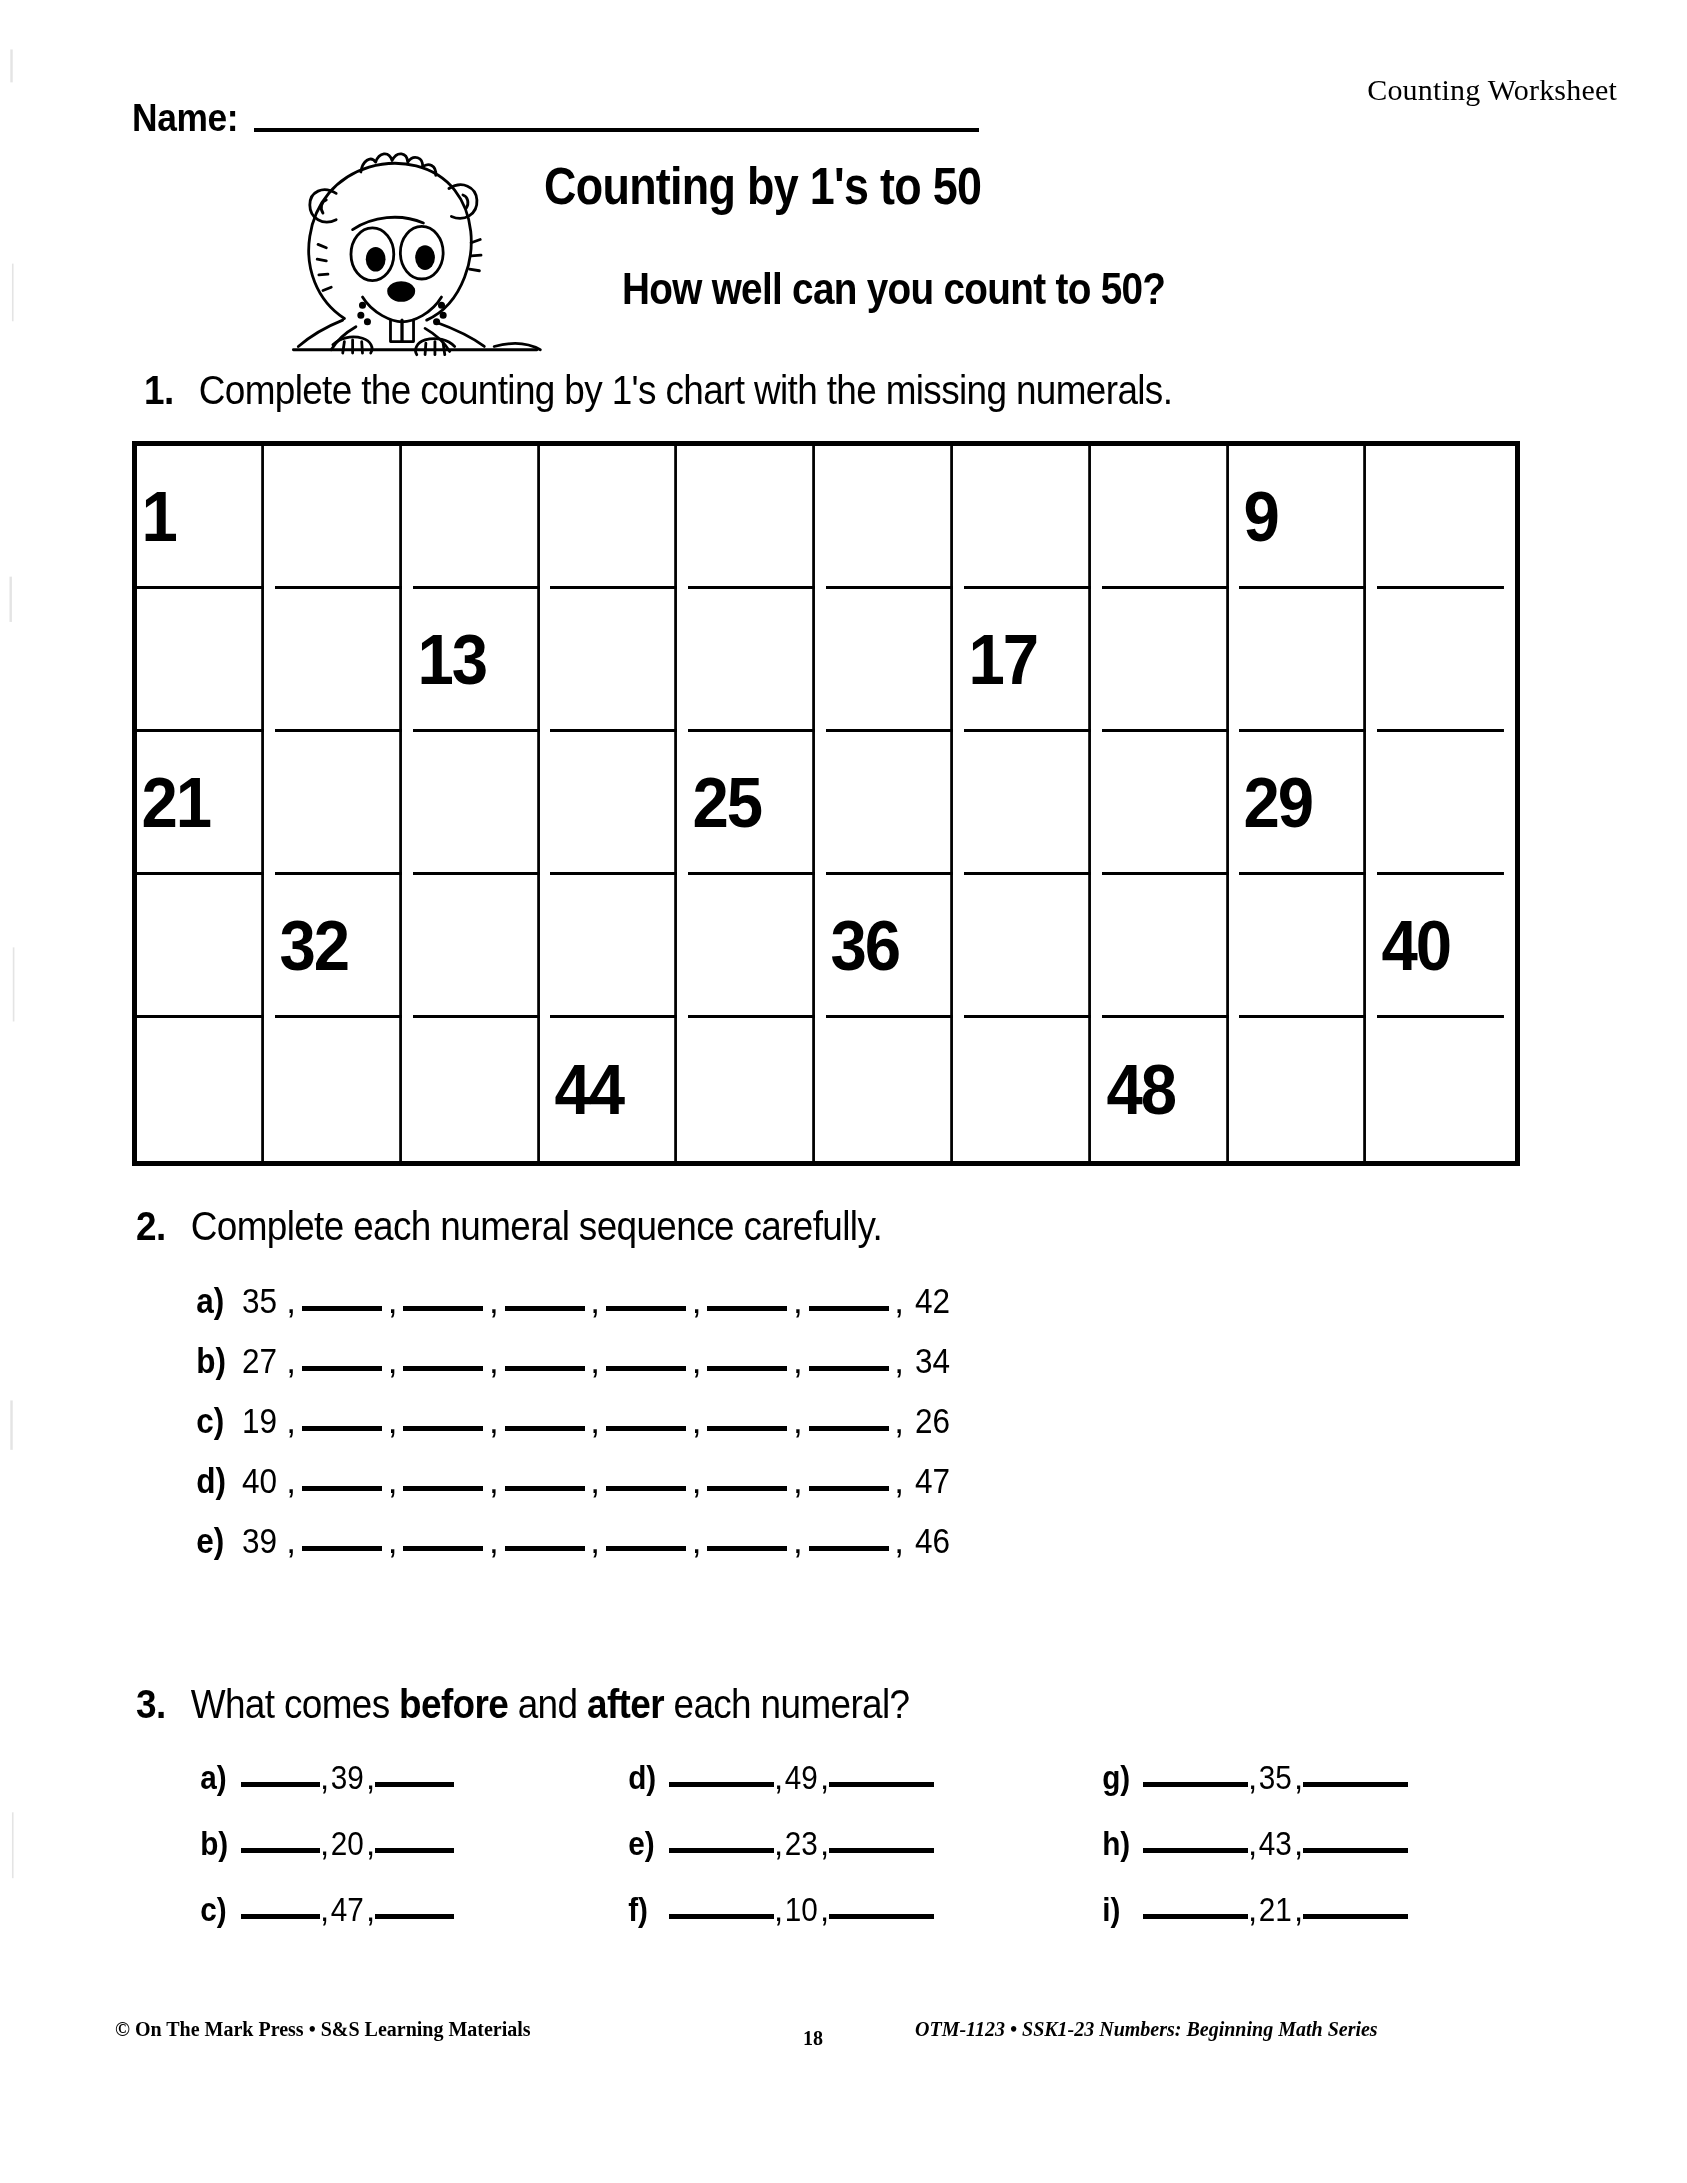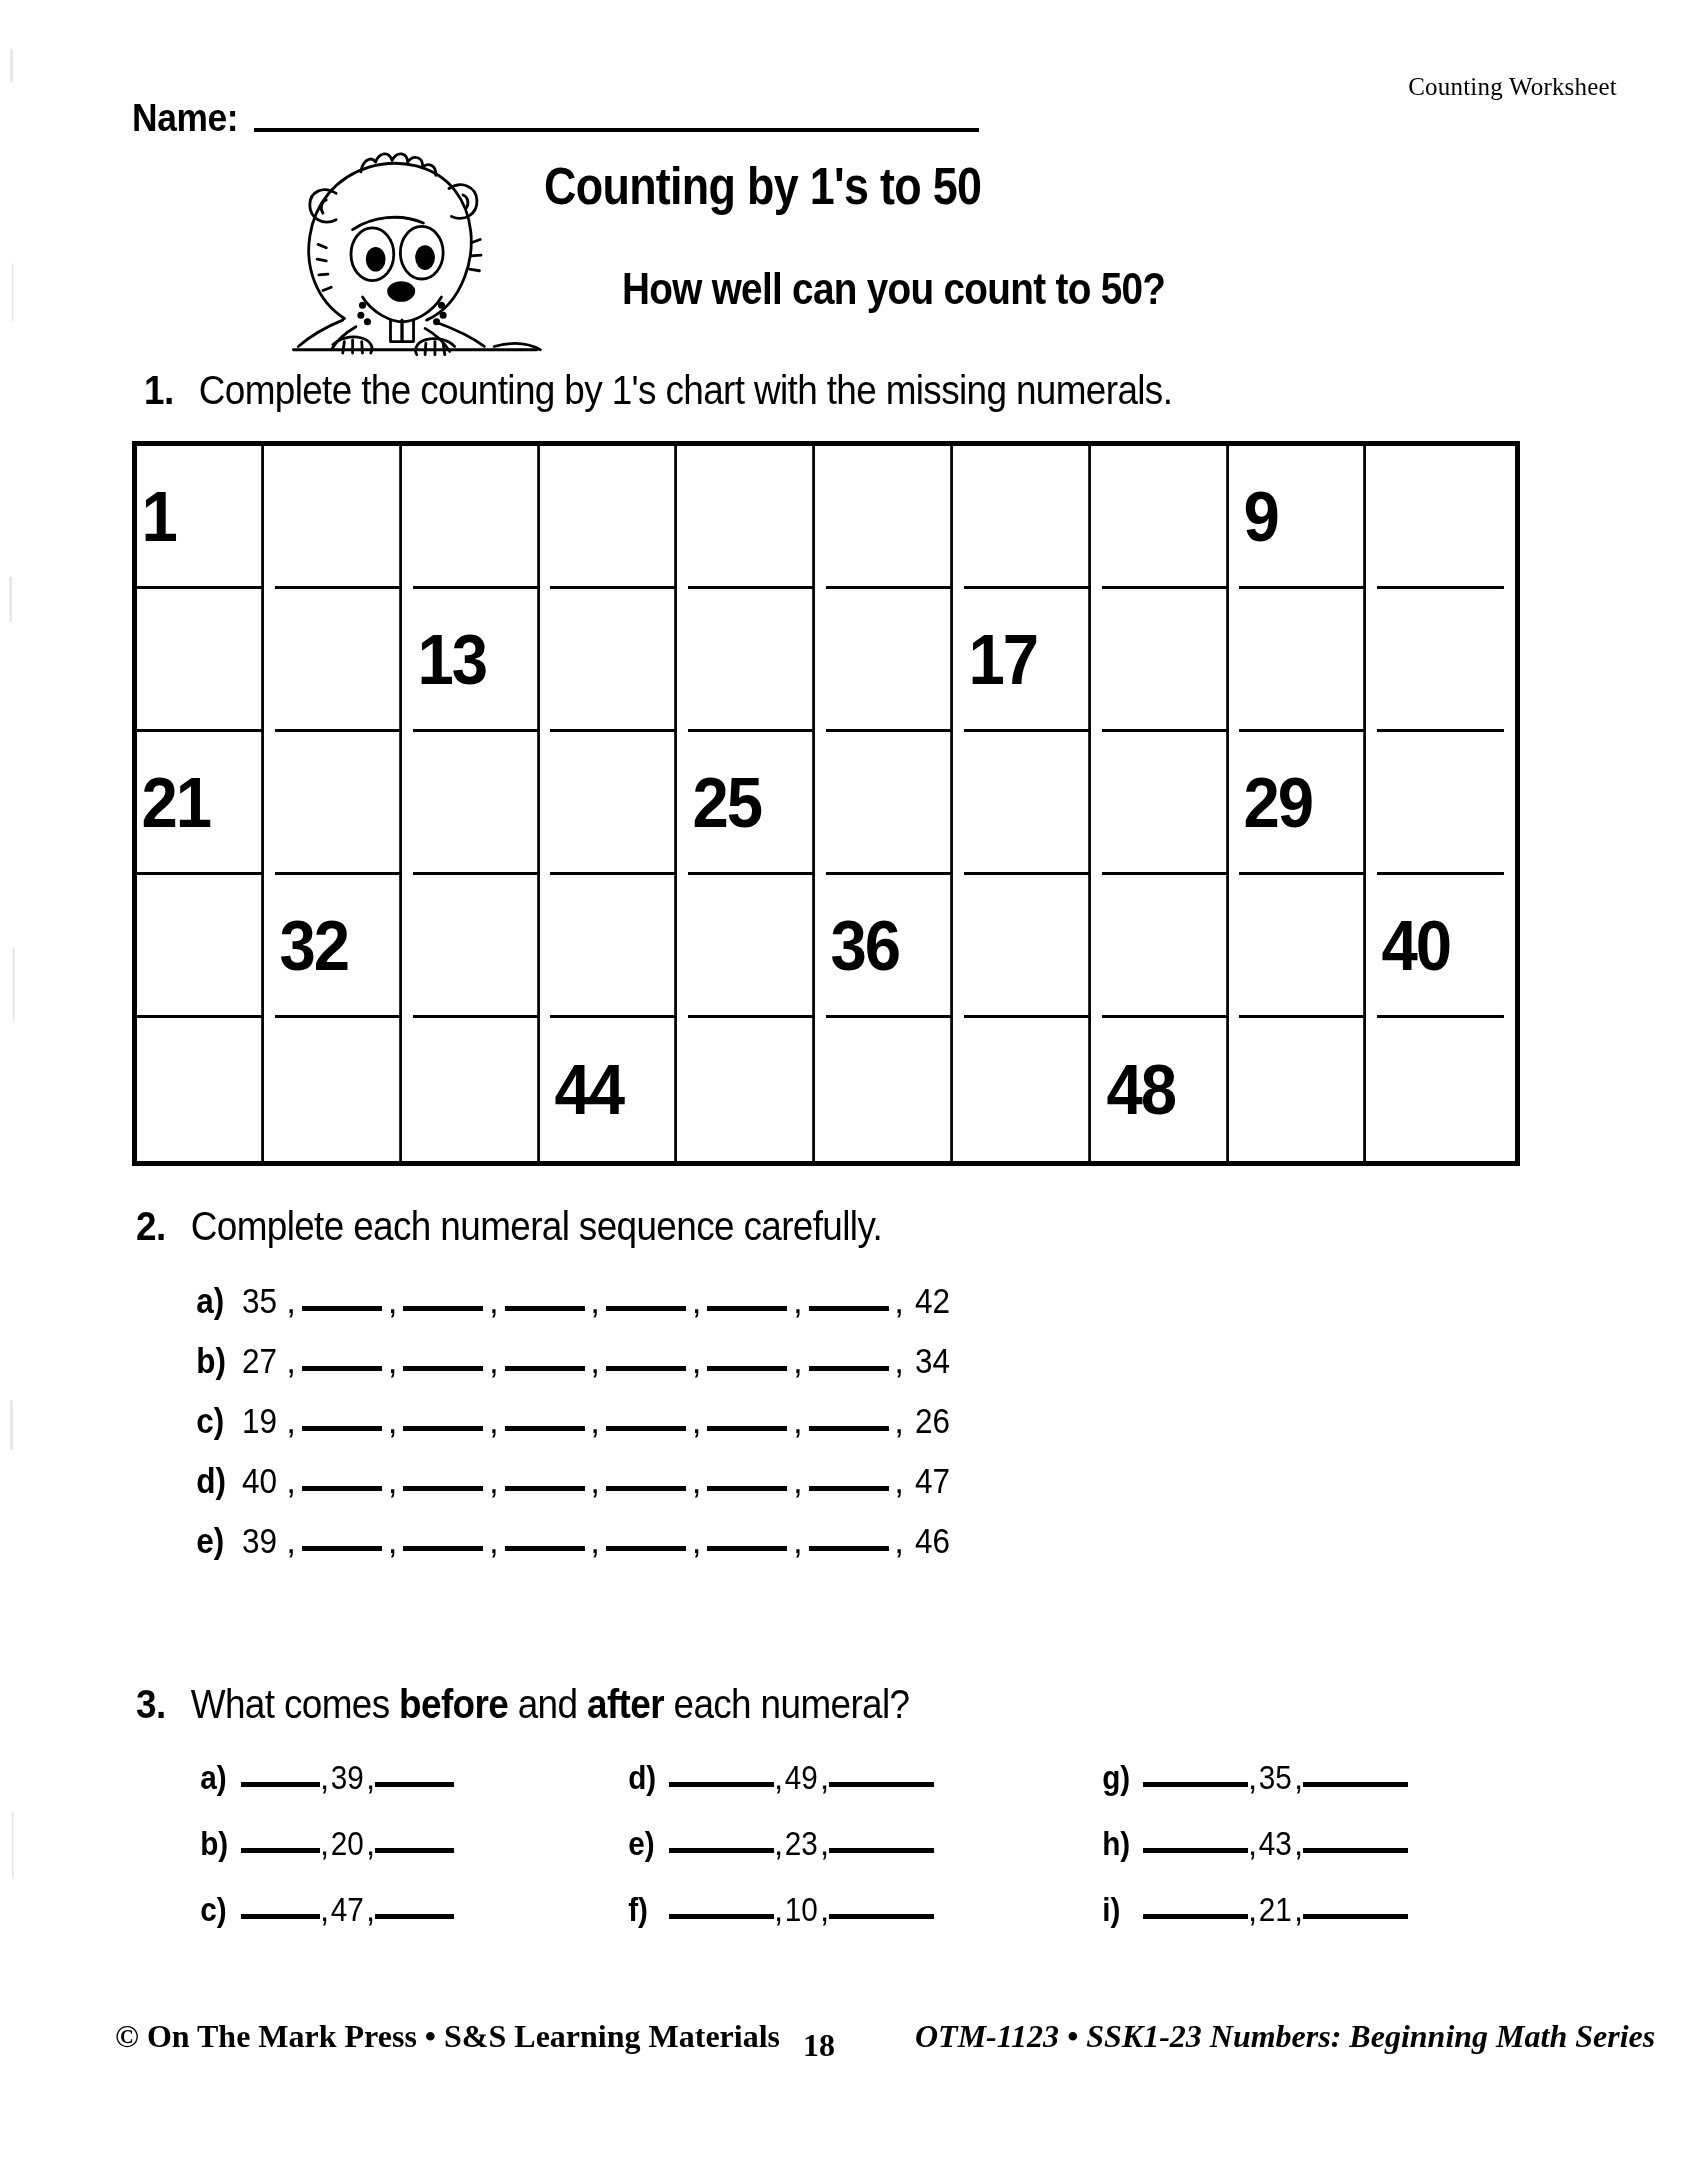--- a/index.html
+++ b/index.html
@@ -21,21 +21,21 @@
     height: 2183px;
     background: #fff;
   }
 
   
   .worksheet-kicker {
     position: absolute;
     right: 70px;
     top: 73px;
     font-family: "Liberation Serif", serif;
-    font-size: 25px;
+    font-size: 30px;
     letter-spacing: 0.2px;
     white-space: nowrap;
   }
 
   
   .name-row {
     position: absolute;
     left: 132px;
     top: 99px;
     display: flex;
@@ -223,21 +223,21 @@
 
   
   .footer {
     position: absolute;
     left: 0;
     top: 2018px;
     width: 1687px;
     height: 41px;
     font-family: "Liberation Serif", serif;
     font-weight: bold;
-    font-size: 32px;
+    font-size: 20px;
   }
   .footer-left  { position: absolute; left: 115px;  top: 0; white-space: nowrap; }
   .footer-page  { position: absolute; left: 803px;  top: 9px; }
   .footer-right { position: absolute; left: 915px; top: 0; white-space: nowrap; font-style: italic; }
 
   
   .scan-edge {
     position: absolute;
     left: 6.6px; top: 0;
     width: 21.4px; height: 2183px;

